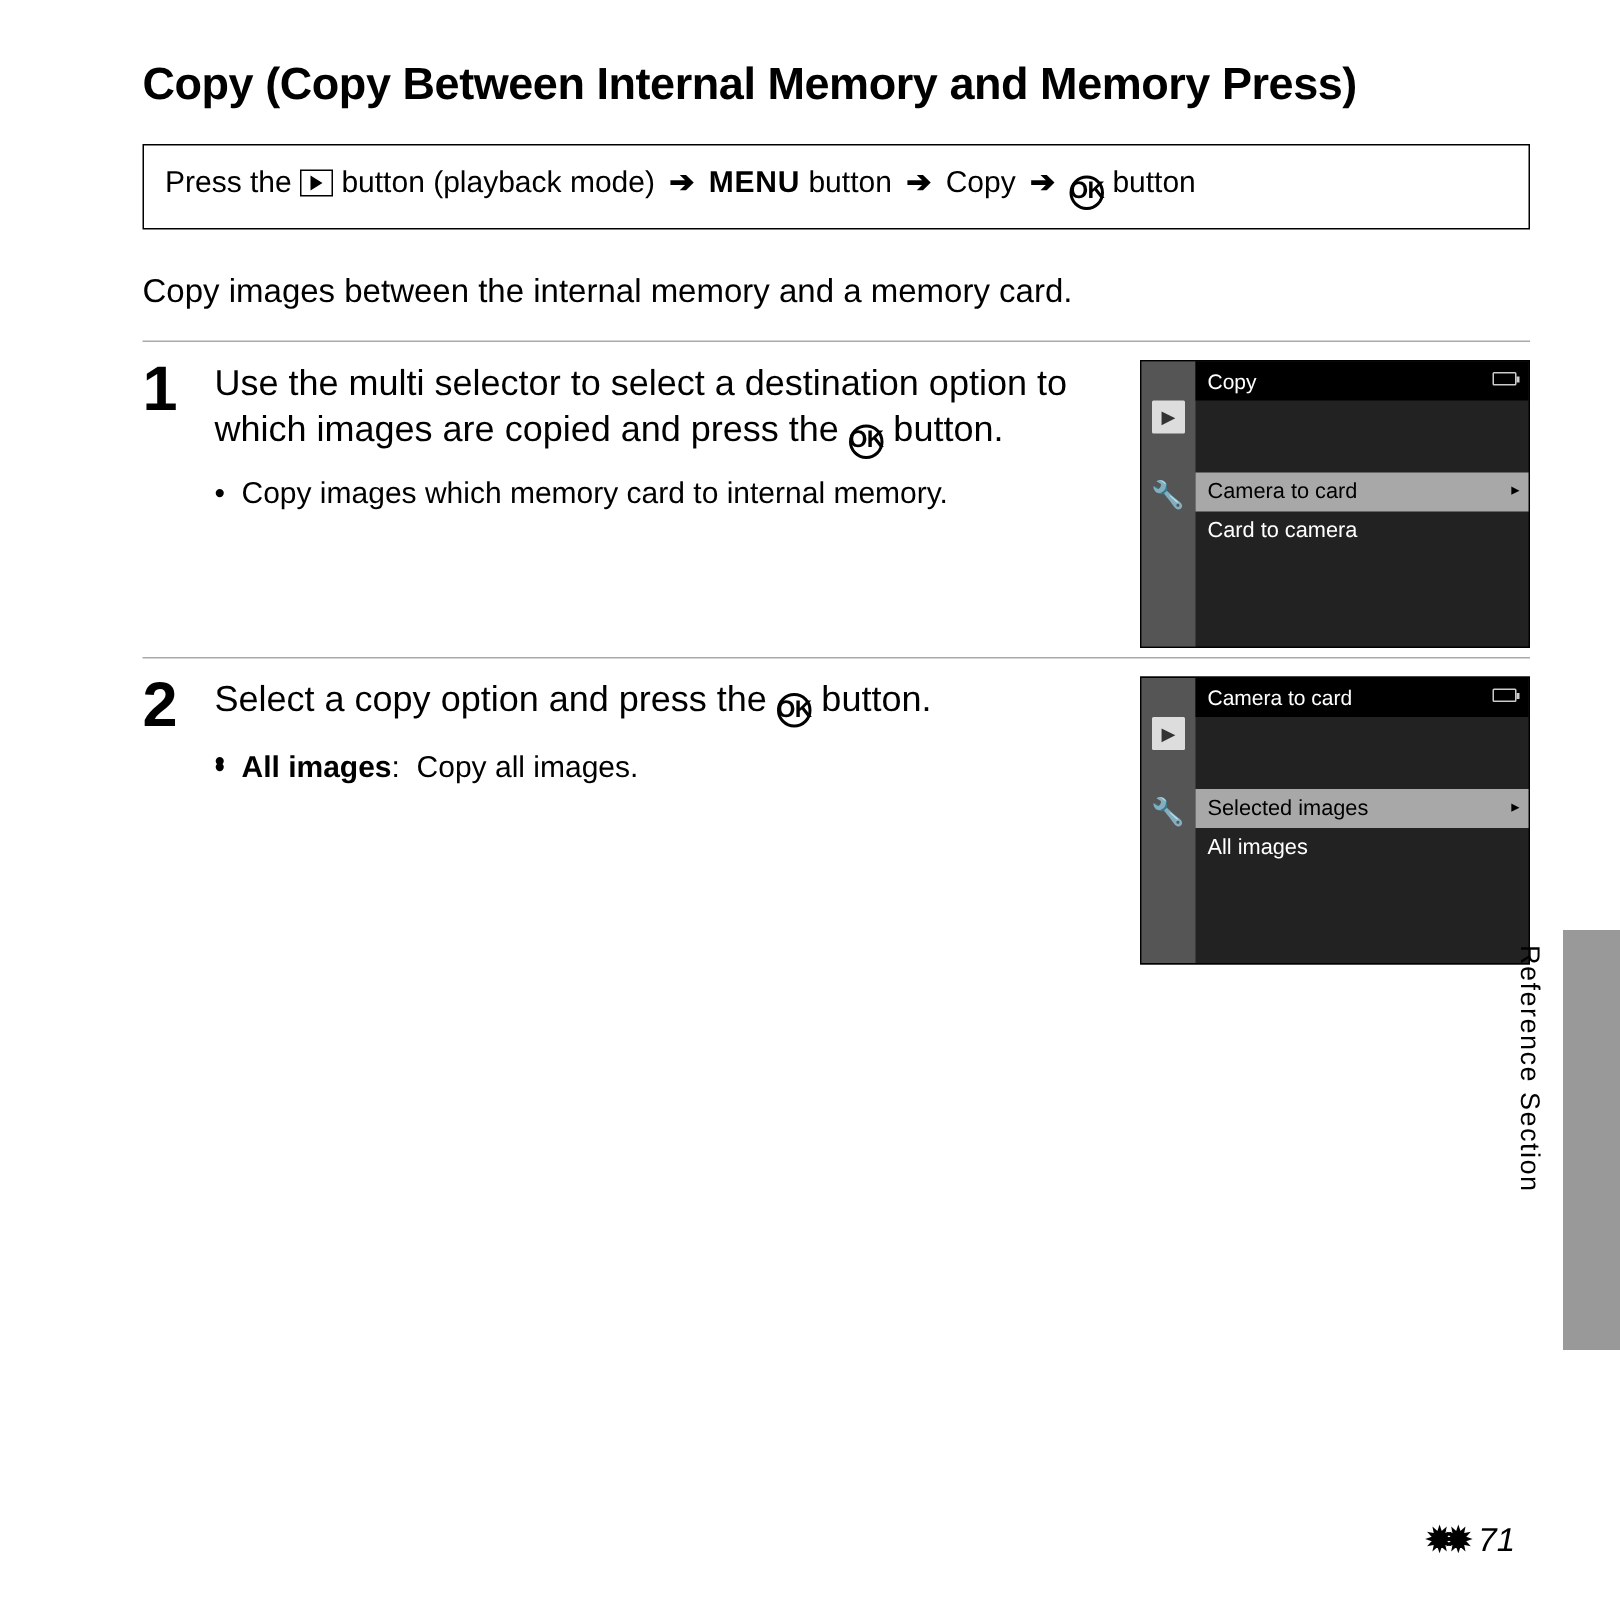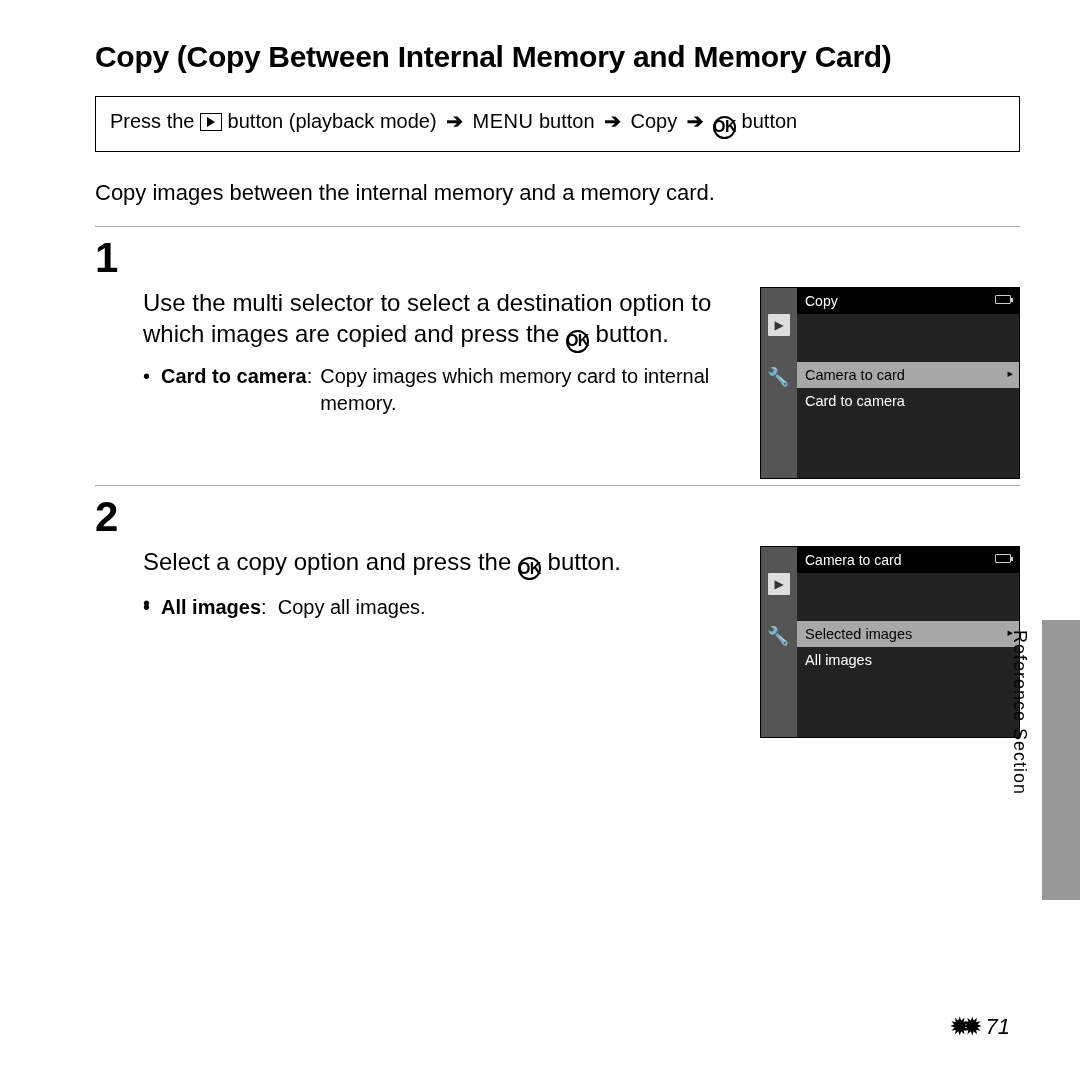--- a/index.html
+++ b/index.html
@@ -41,21 +41,20 @@
   .step-num {
     font-size: 42px;
     font-weight: 800;
     line-height: 0.9;
     min-width: 34px;
   }
   .step-body {
     flex: 1;
     display: flex;
     gap: 18px;
-    margin-top: 48px;
   }
   .step-text { flex: 1; }
   .step-head {
     font-size: 24px;
     line-height: 1.3;
     margin-bottom: 10px;
   }
   ul.bullets {
     list-style: none;
     padding-left: 0;
@@ -159,21 +158,21 @@
     position: absolute;
     left: 6px; top: 3px;
     border-left: 8px solid #000;
     border-top: 5px solid transparent;
     border-bottom: 5px solid transparent;
   }
   .menu-word {
     font-family: "Arial Narrow", Arial, sans-serif;
     font-stretch: condensed;
     letter-spacing: 0.5px;
-    font-weight: 400;
+    font-weight: 700;
   }
   .arrow-r {
     display: inline-block;
     font-weight: 900;
     margin: 0 4px;
   }
   .ok-circ {
     display: inline-flex;
     width: 23px; height: 23px;
     border: 2.2px solid #000;
@@ -211,21 +210,21 @@
     right: 70px;
     bottom: 40px;
     font-size: 22px;
     font-style: italic;
   }
   .page-num .ref-icon { font-style: normal; }
 </style>
 </head>
 <body>
 
-<h1 class="page-title">Copy (Copy Between Internal Memory and Memory Card)</h1>
+<h1 class="page-title">Copy (Copy Between Internal Memory and Memory Press)</h1>
 
 <div class="path-box">
   <span>Press the </span>
   <span class="icon-play-box"></span>
   <span> button (playback mode) </span>
   <span class="arrow-r">➔</span>
   <span class="menu-word">MENU</span>
   <span> button </span>
   <span class="arrow-r">➔</span>
   <span> Copy </span>
@@ -241,21 +240,20 @@
 <div class="step">
   <div class="step-num">1</div>
   <div class="step-body">
     <div class="step-text">
       <p class="step-head">
         <span>Use the multi selector to select a destination option to which images are copied and press the </span><span class="ok-circ">OK</span><span> button.</span>
       </p>
       <ul class="bullets">
         <li>
           <div class="def-row">
-            <div><span class="term">Card to camera</span>:</div>
             <div class="desc">Copy images which memory card to internal memory.</div>
           </div>
         </li>
       </ul>
     </div>
     <div class="camera-sim">
       <div class="cam-inner">
         <div class="cam-sidebar">
           <div class="tab-play">▶</div>
           <div class="tab-wrench">🔧</div>

